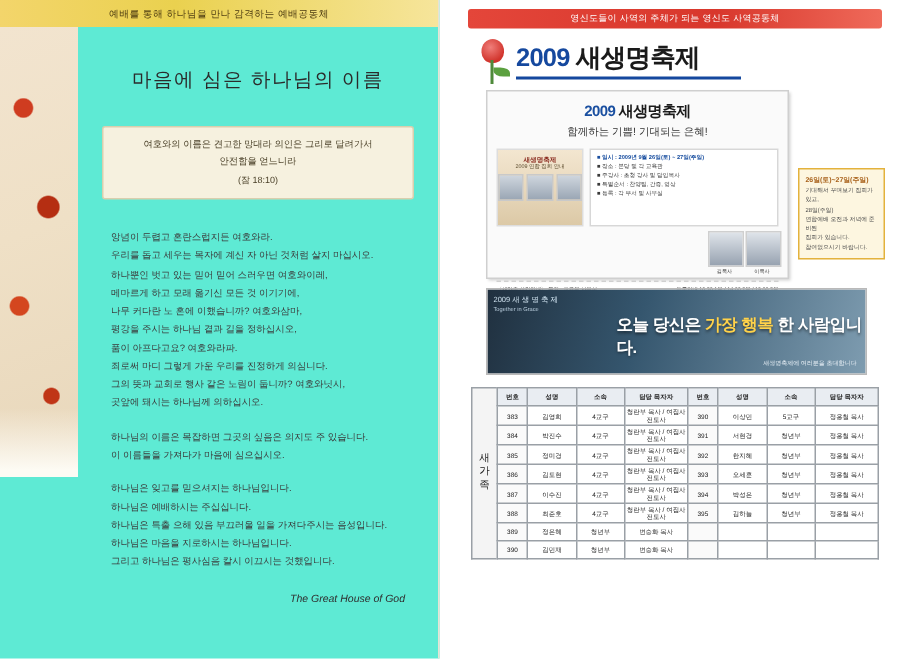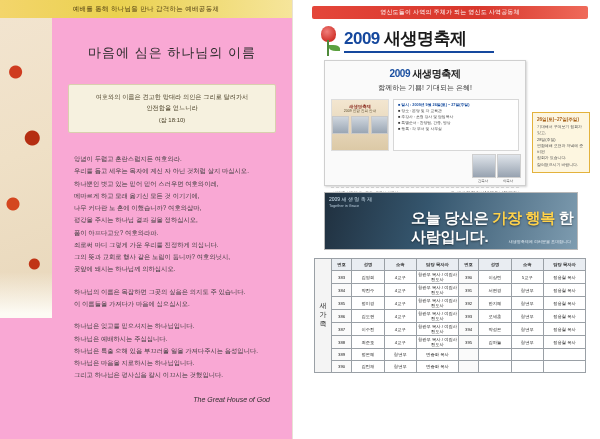--- a/index.html
+++ b/index.html
@@ -7,21 +7,21 @@
     width:600px;height:439px;
     background:#ffffff;
     font-family:"Liberation Sans", sans-serif;
     overflow:hidden;
   }
   .page{position:relative;width:600px;height:439px;}
 
   
   .left{
     position:absolute;left:0;top:0;width:292px;height:439px;
-    background:#f9a8d4;
+    background:#5eead4;
     border-right:1px solid #e8e2d4;
     overflow:hidden;
   }
   .left-banner{
     position:absolute;left:0;top:0;width:292px;height:18px;
     background:linear-gradient(90deg,#f3d56b 0%,#ead14f 40%,#f6e59b 100%);
     display:flex;align-items:center;justify-content:center;
   }
   .left-banner-text{
     font-size:6.5px;color:#4b3a10;letter-spacing:.3px;white-space:nowrap;
@@ -135,21 +135,21 @@
   .photo-strip{
     position:absolute;left:24px;top:192px;width:252px;height:56px;
     background:linear-gradient(105deg,#20303f 0%,#35566e 40%,#7e9cb0 100%);
     border:1px solid #b9b9b9;overflow:hidden;
   }
   .strip-small{
     position:absolute;left:4px;top:3px;font-size:5px;color:#cfe2ef;
   }
   .strip-sub{position:absolute;left:4px;top:11px;font-size:3.8px;color:#b9cddd;}
   .strip-main{
-    position:absolute;left:86px;top:16px;font-size:15px;color:#ffffff;font-weight:bold;
+    position:absolute;left:86px;top:16px;font-size:11px;color:#ffffff;font-weight:bold;
     text-shadow:0 1px 2px rgba(0,0,0,.5);letter-spacing:-.3px;
   }
   .strip-main .accent{color:#ffd24a;}
   .strip-cta{position:absolute;right:6px;bottom:5px;font-size:4px;color:#e6eef5;}
 
   
   .roster{position:absolute;left:14px;top:258px;width:272px;}
   .roster-wrap{display:flex;}
   .roster-side{
     width:16px;border:1px solid #9aa0a6;border-right:none;background:#f4f4f4;

